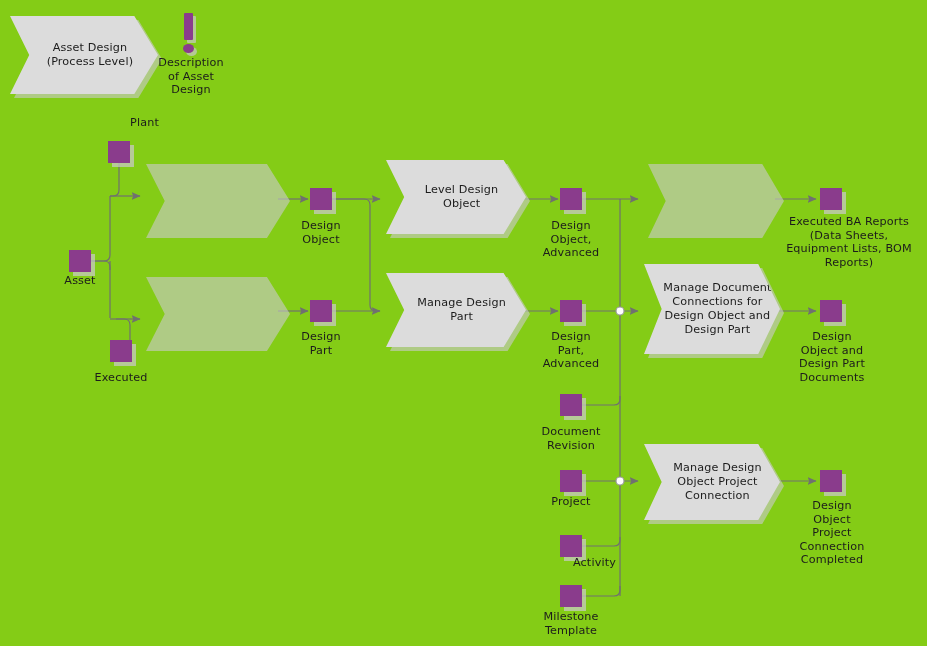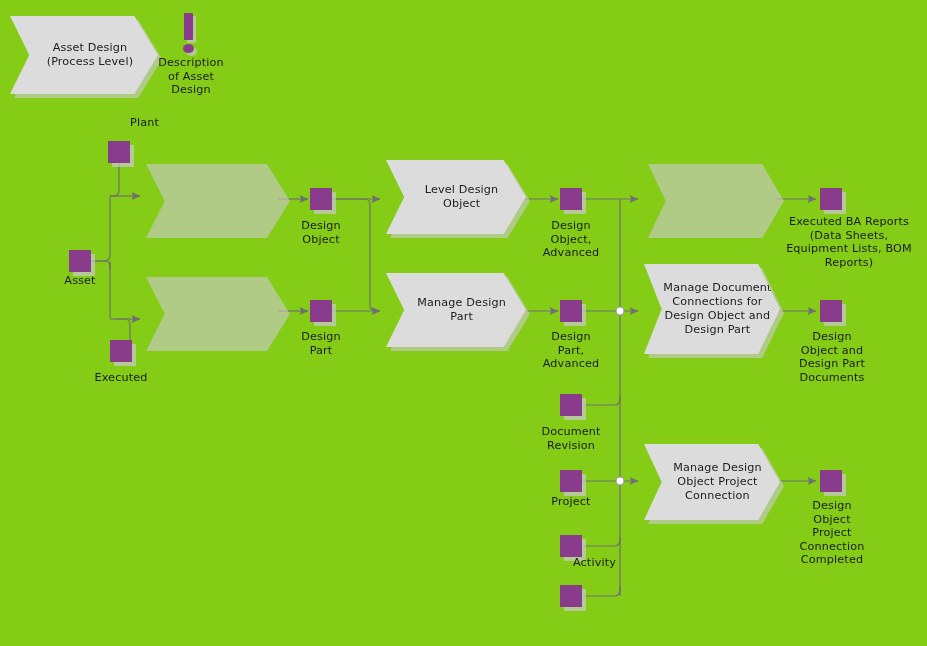--- a/index.html
+++ b/index.html
@@ -269,20 +269,22 @@
   <div class="obj-shadow" style="left:564px;top:474px;"></div>
   <div class="obj" style="left:560px;top:470px;"></div>
   <div class="lab" style="left:526px;top:495px;width:90px;">Project</div>
 
   <div class="obj-shadow" style="left:564px;top:539px;"></div>
   <div class="obj" style="left:560px;top:535px;"></div>
   <div class="lab" style="left:526px;top:556px;width:90px;text-align:right;">Activity</div>
 
   <div class="obj-shadow" style="left:564px;top:589px;"></div>
   <div class="obj" style="left:560px;top:585px;"></div>
+  <div class="lab" style="left:521px;top:610px;width:100px;">Milestone
+Template</div>
 
   <div class="obj-shadow" style="left:824px;top:192px;"></div>
   <div class="obj" style="left:820px;top:188px;"></div>
   <div class="lab" style="left:774px;top:215px;width:150px;">Executed BA Reports
 (Data Sheets,
 Equipment Lists, BOM
 Reports)</div>
 
   <div class="obj-shadow" style="left:824px;top:304px;"></div>
   <div class="obj" style="left:820px;top:300px;"></div>

